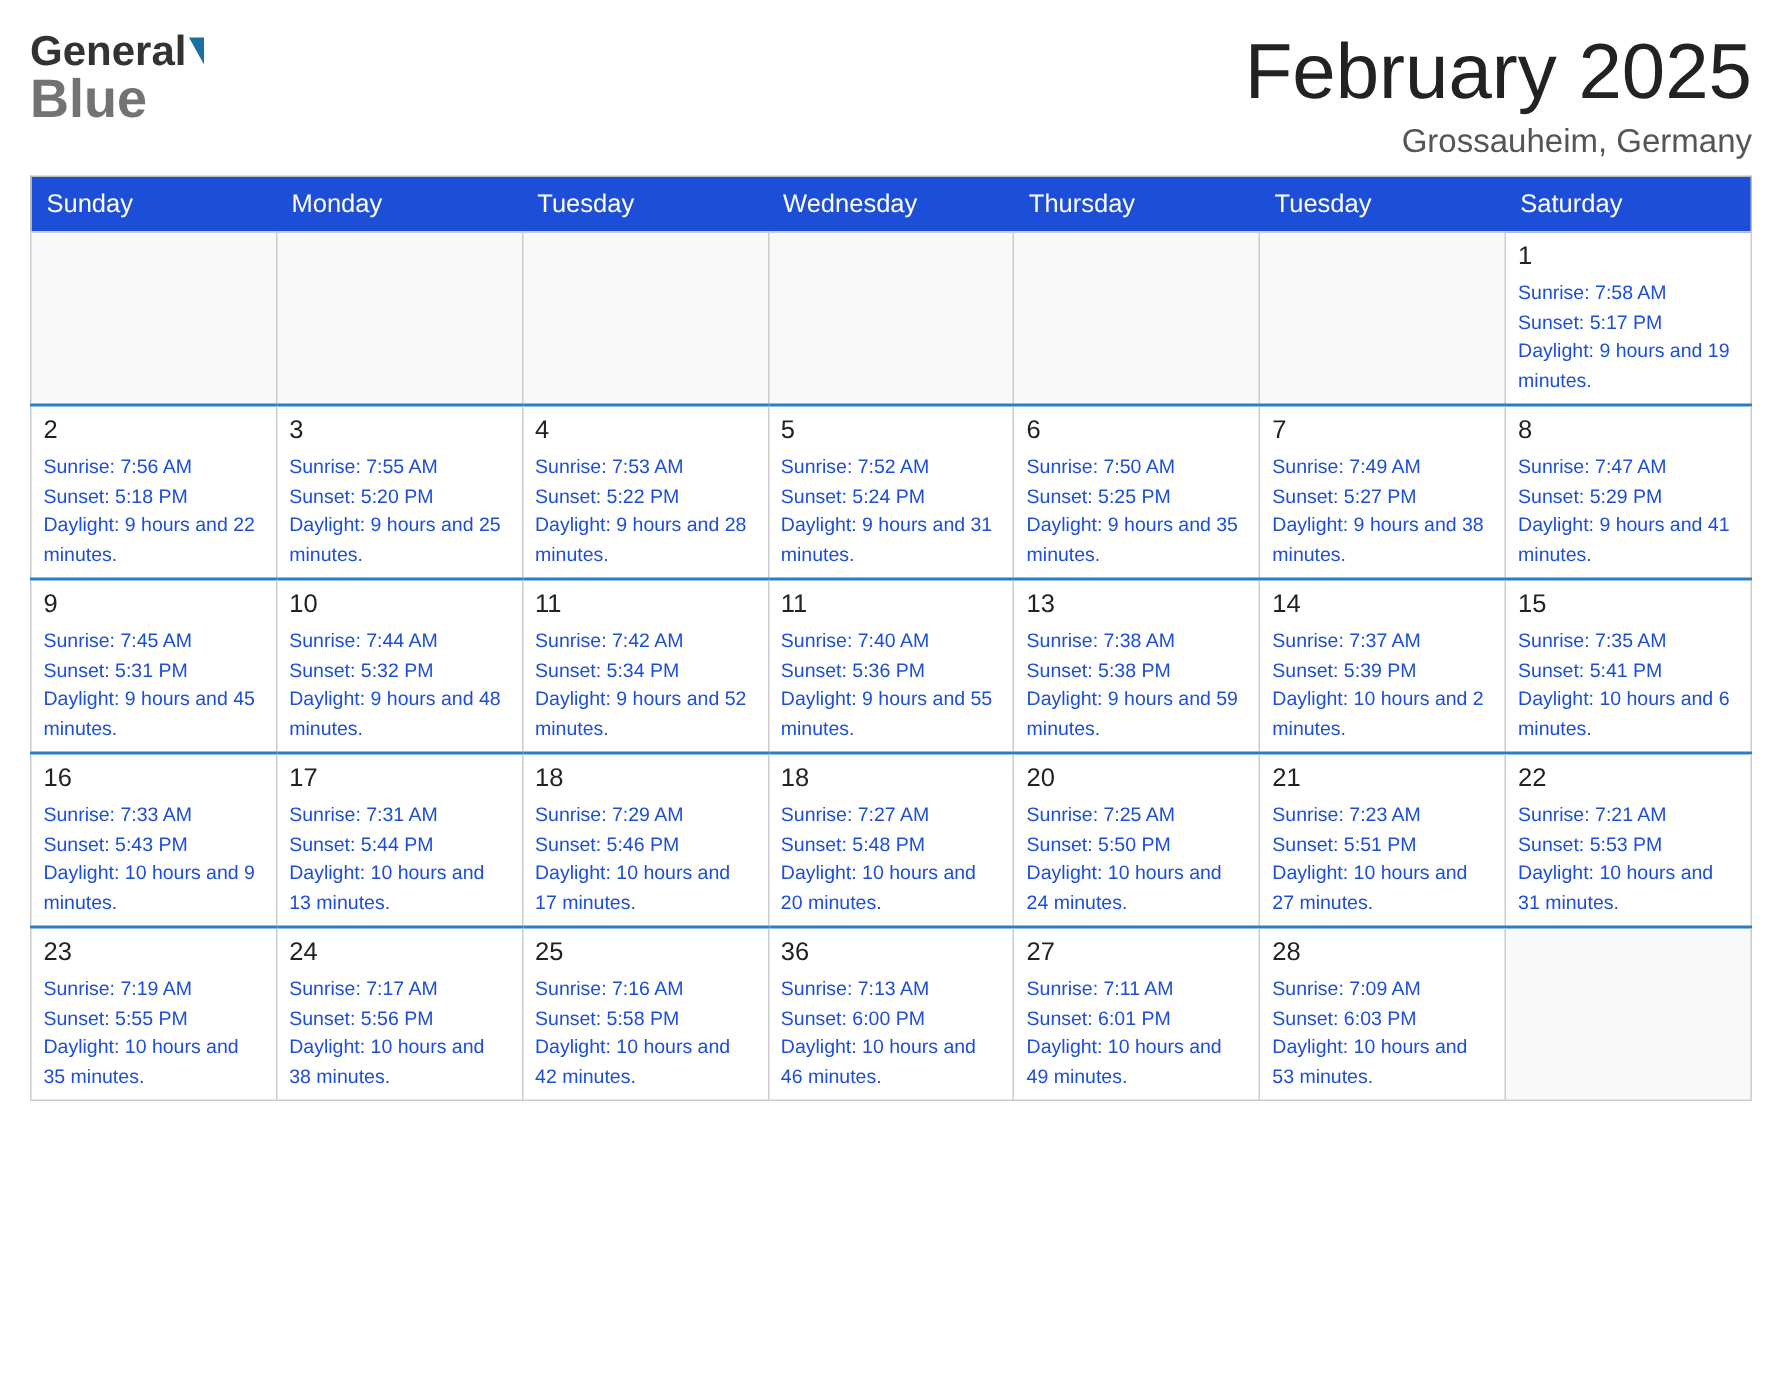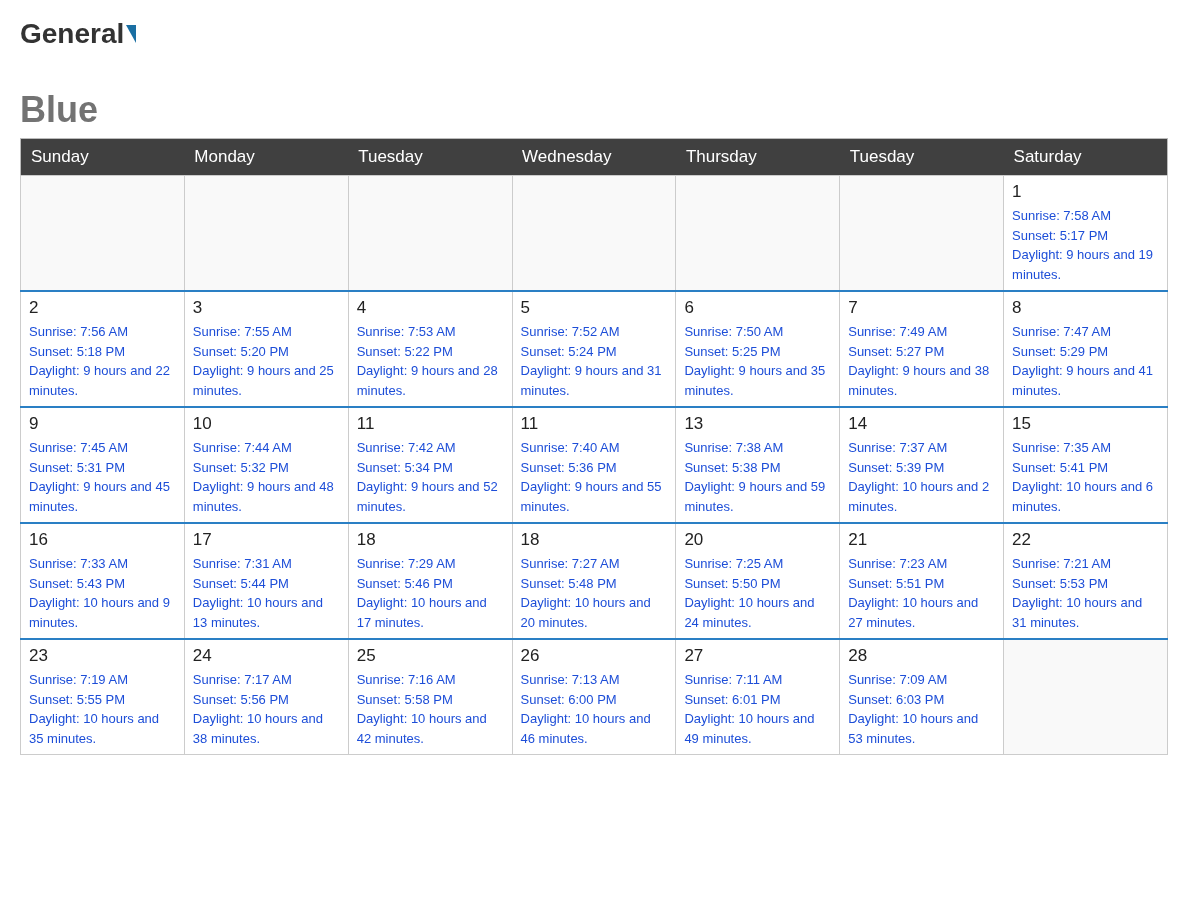--- a/index.html
+++ b/index.html
@@ -13,21 +13,20 @@
     .header {
       display: flex;
       justify-content: space-between;
       align-items: flex-start;
       margin-bottom: 10px;
     }
     .logo {
       display: flex;
       flex-direction: column;
       align-items: flex-start;
-      gap: 44px;
     }
     .logo-text-general {
       font-size: 28px;
       font-weight: bold;
       color: #333;
       line-height: 1;
     }
     .logo-text-blue {
       font-size: 36px;
       font-weight: bold;
@@ -61,21 +60,21 @@
       font-size: 22px;
       color: #555;
       margin-top: 4px;
     }
     .calendar {
       width: 100%;
       border-collapse: collapse;
       border: 1px solid #bbb;
     }
     .calendar th {
-      background-color: #404040;
+      background-color: #1d4ed8;
       color: #fff;
       font-size: 17px;
       font-weight: normal;
       padding: 8px 10px;
       text-align: left;
       border: 1px solid #1a6fa3;
     }
     .calendar td {
       vertical-align: top;
       padding: 6px 8px;
@@ -110,20 +109,24 @@
 </head>
 <body>
 
 <div class="header">
   <div class="logo">
     <div class="logo-row">
       <span class="logo-text-general">General</span>
       <span class="logo-triangle"></span>
     </div>
     <span class="logo-text-blue">Blue</span>
+  </div>
+  <div class="title-block">
+    <div class="month-title">February 2025</div>
+    <div class="location-title">Grossauheim, Germany</div>
   </div>
 </div>
 
 <table class="calendar">
   <thead>
     <tr>
     <th>Sunday</th>
         <th>Monday</th>
         <th>Tuesday</th>
         <th>Wednesday</th>
@@ -242,21 +245,21 @@
         </td>
         <td>
           <span class="day-number">24</span>
           <div class="day-info">Sunrise: 7:17 AM<br>Sunset: 5:56 PM<br>Daylight: 10 hours and 38 minutes.</div>
         </td>
         <td>
           <span class="day-number">25</span>
           <div class="day-info">Sunrise: 7:16 AM<br>Sunset: 5:58 PM<br>Daylight: 10 hours and 42 minutes.</div>
         </td>
         <td>
-          <span class="day-number">26</span>
+          <span class="day-number">36</span>
           <div class="day-info">Sunrise: 7:13 AM<br>Sunset: 6:00 PM<br>Daylight: 10 hours and 46 minutes.</div>
         </td>
         <td>
           <span class="day-number">27</span>
           <div class="day-info">Sunrise: 7:11 AM<br>Sunset: 6:01 PM<br>Daylight: 10 hours and 49 minutes.</div>
         </td>
         <td>
           <span class="day-number">28</span>
           <div class="day-info">Sunrise: 7:09 AM<br>Sunset: 6:03 PM<br>Daylight: 10 hours and 53 minutes.</div>
         </td>

